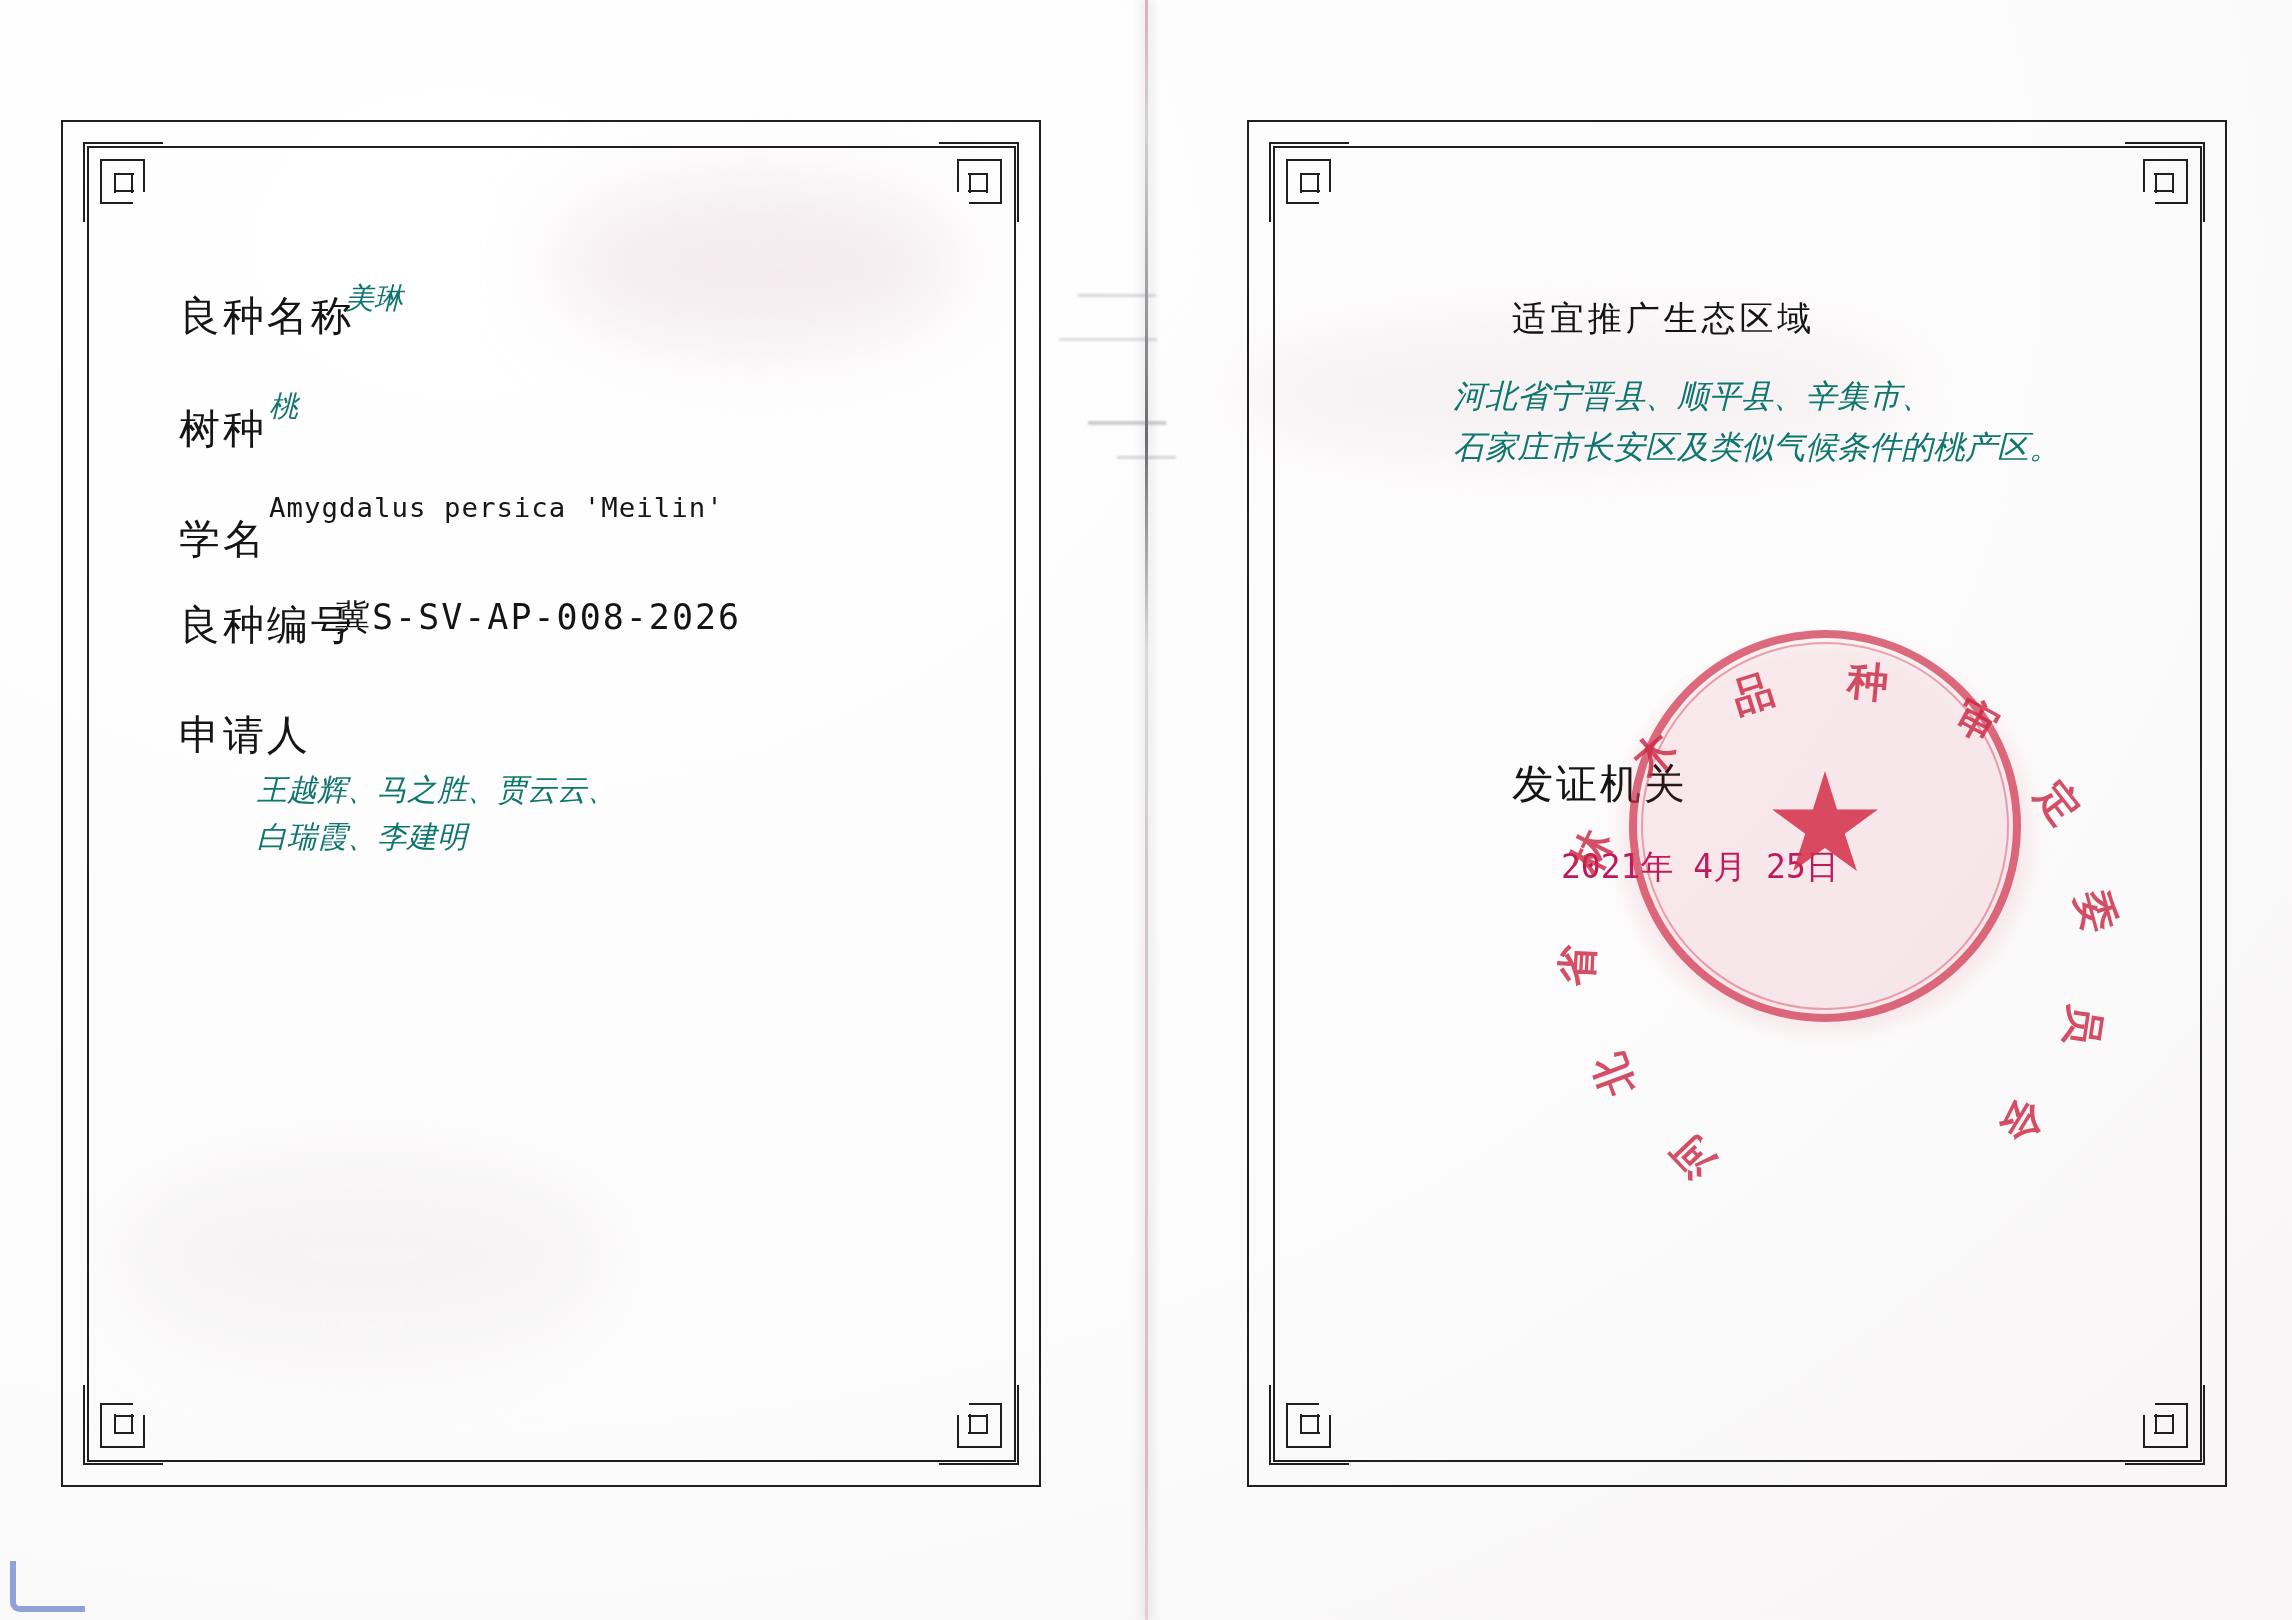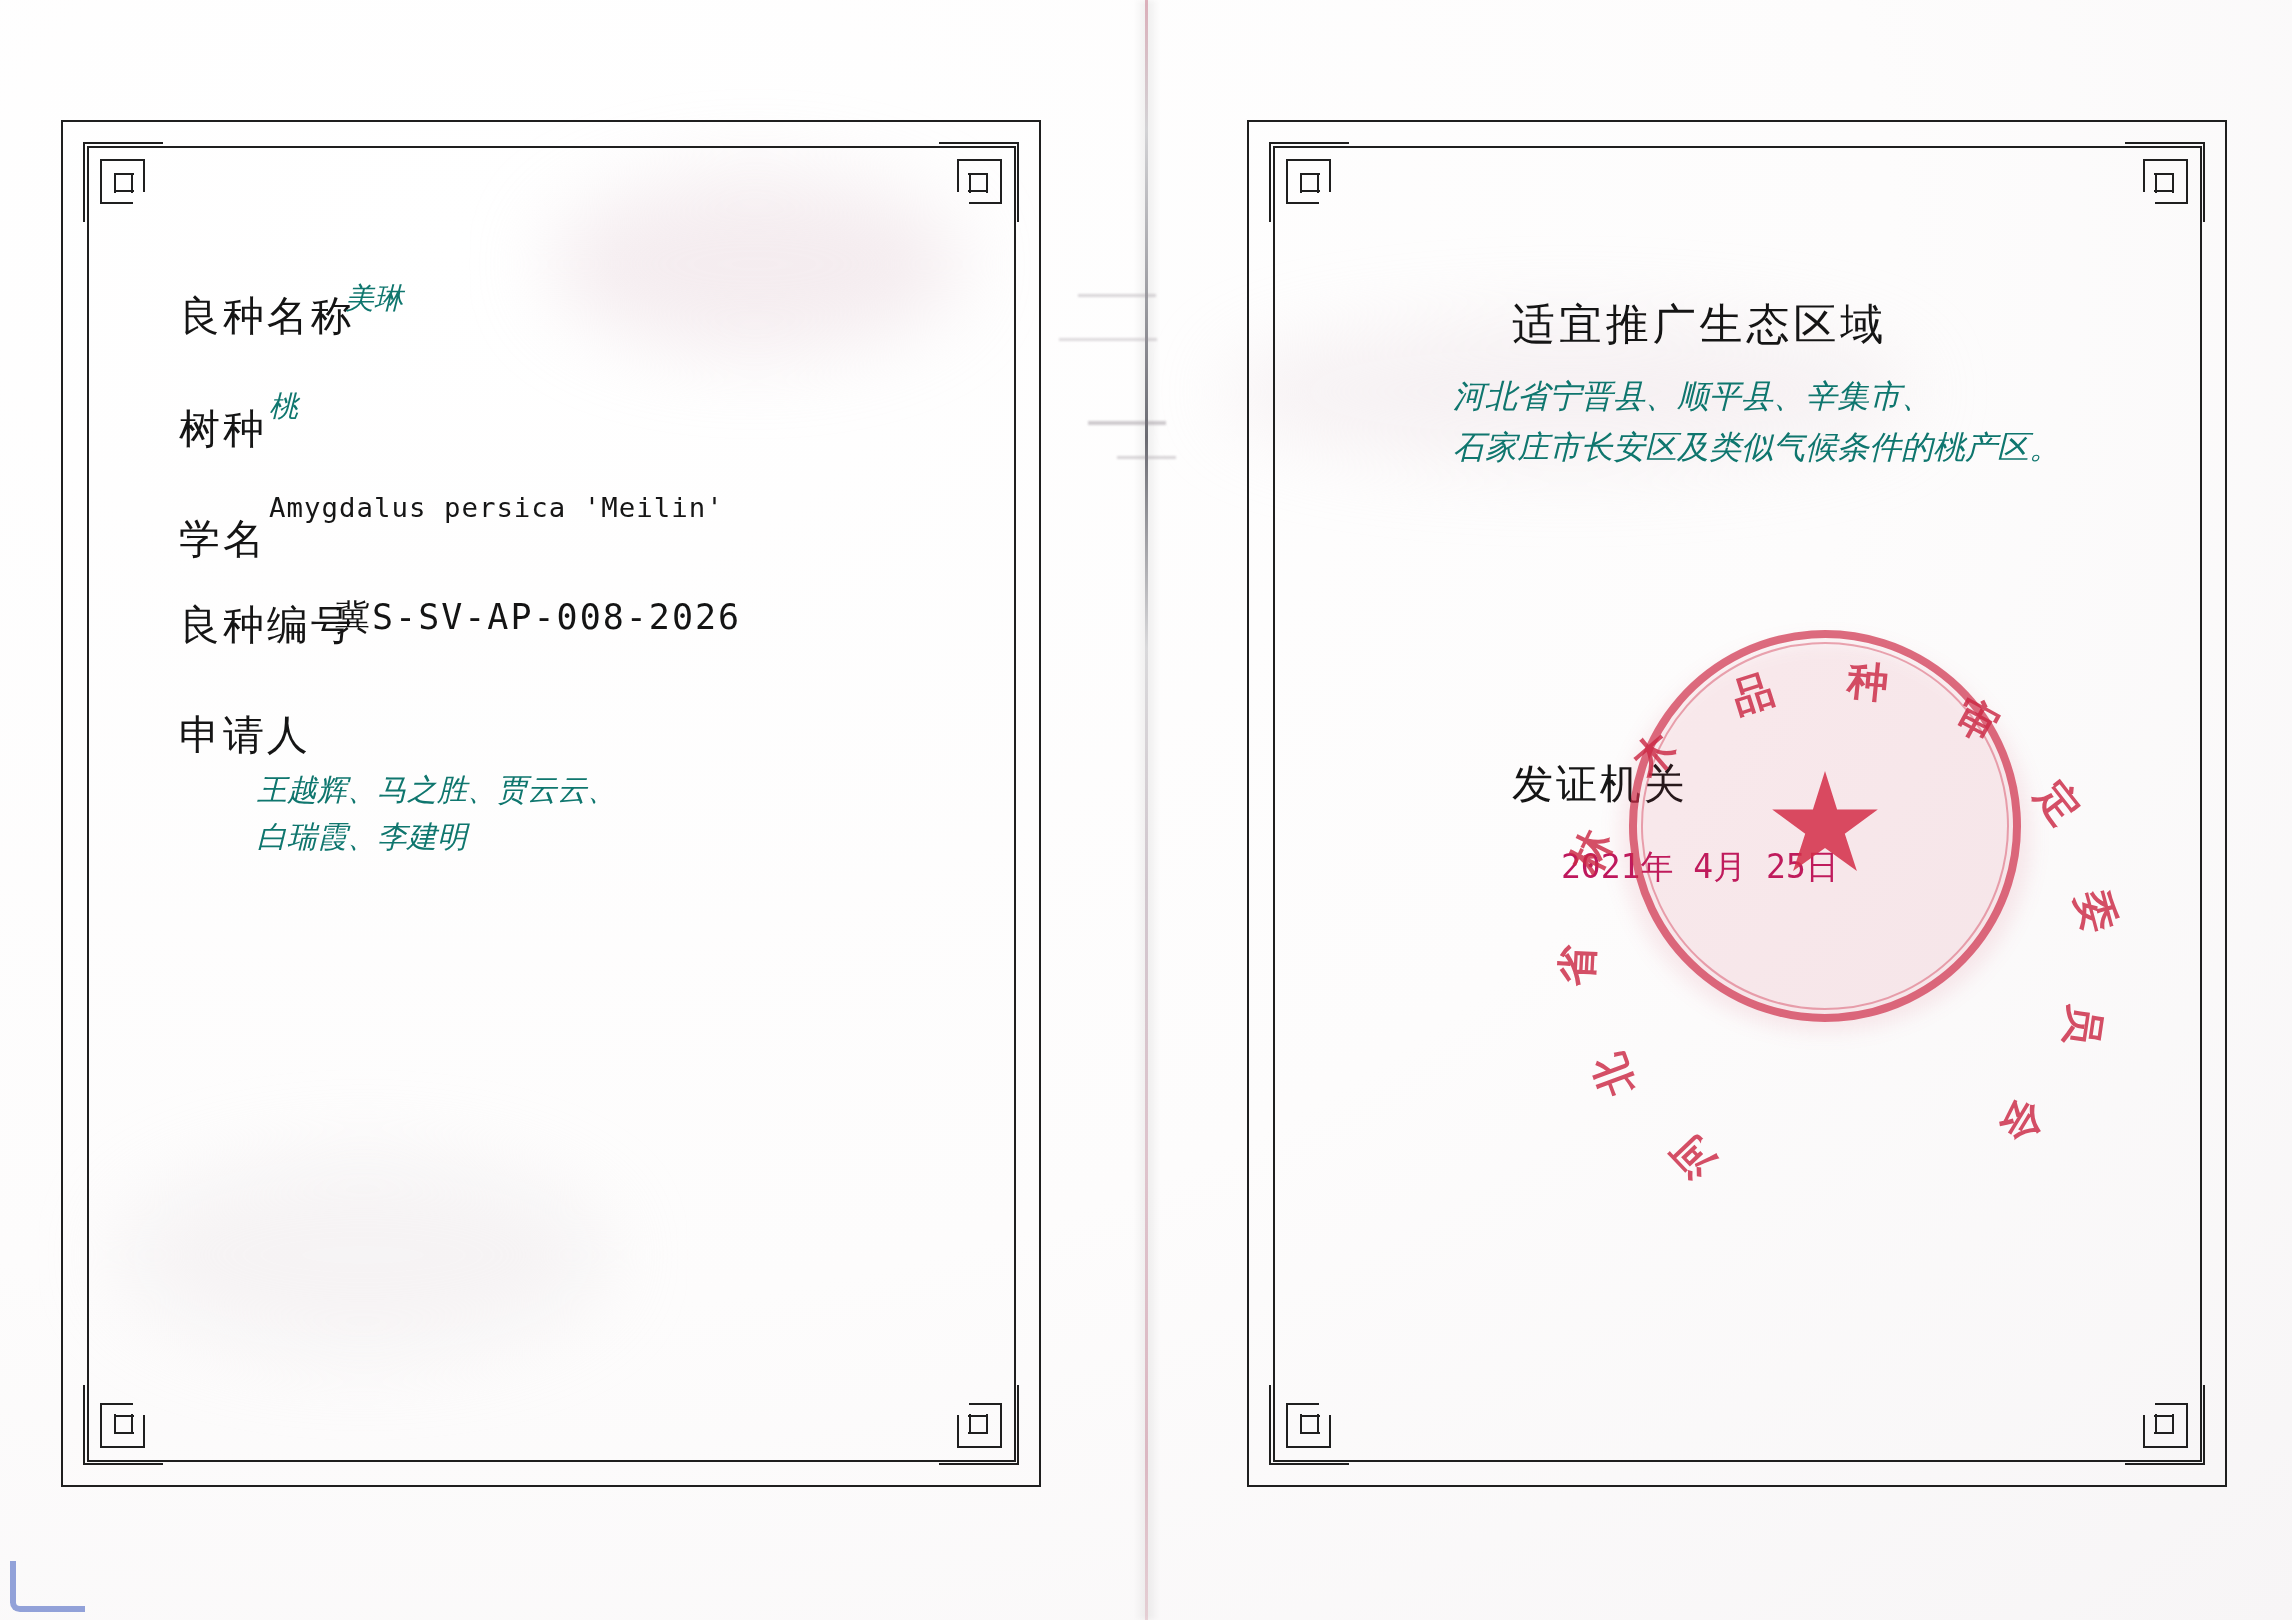--- a/index.html
+++ b/index.html
@@ -147,21 +147,21 @@
   .f-species-value { left: 208px; top: 267px; }
   .f-sci-label     { left: 118px; top: 392px; }
   .f-sci-value     { left: 208px; top: 372px; font-size: 27.4px; }
   .f-code-label    { left: 118px; top: 478px; }
   .f-code-value    { left: 274px; top: 474px; }
   .f-appl-label    { left: 118px; top: 588px; }
   .f-appl-value    { left: 208px; top: 559px; font-size: 29px; }
   .f-people        { left: 196px; top: 647px; font-size: 30px; line-height: 1.55; }
 
   
-  .r-title   { left: 265px; top: 176px; font-size: 43px; letter-spacing: 3.9px; }
+  .r-title   { left: 265px; top: 176px; font-size: 34px; letter-spacing: 3.9px; }
   .r-body    { left: 206px; top: 251px; font-size: 32px; line-height: 1.6; }
   .r-issuer-label { left: 265px; top: 637px; }
   .r-date    { left: 314px; top: 725px; font-family: "DejaVu Sans Mono", monospace; font-size: 33px; color:#be185d;}
   .r-date span.cn { font-family: "DejaVu Serif", serif; font-size: 33px; }
 
   
   .seal {
     position: absolute;
     left: 382px;
     top: 510px;

